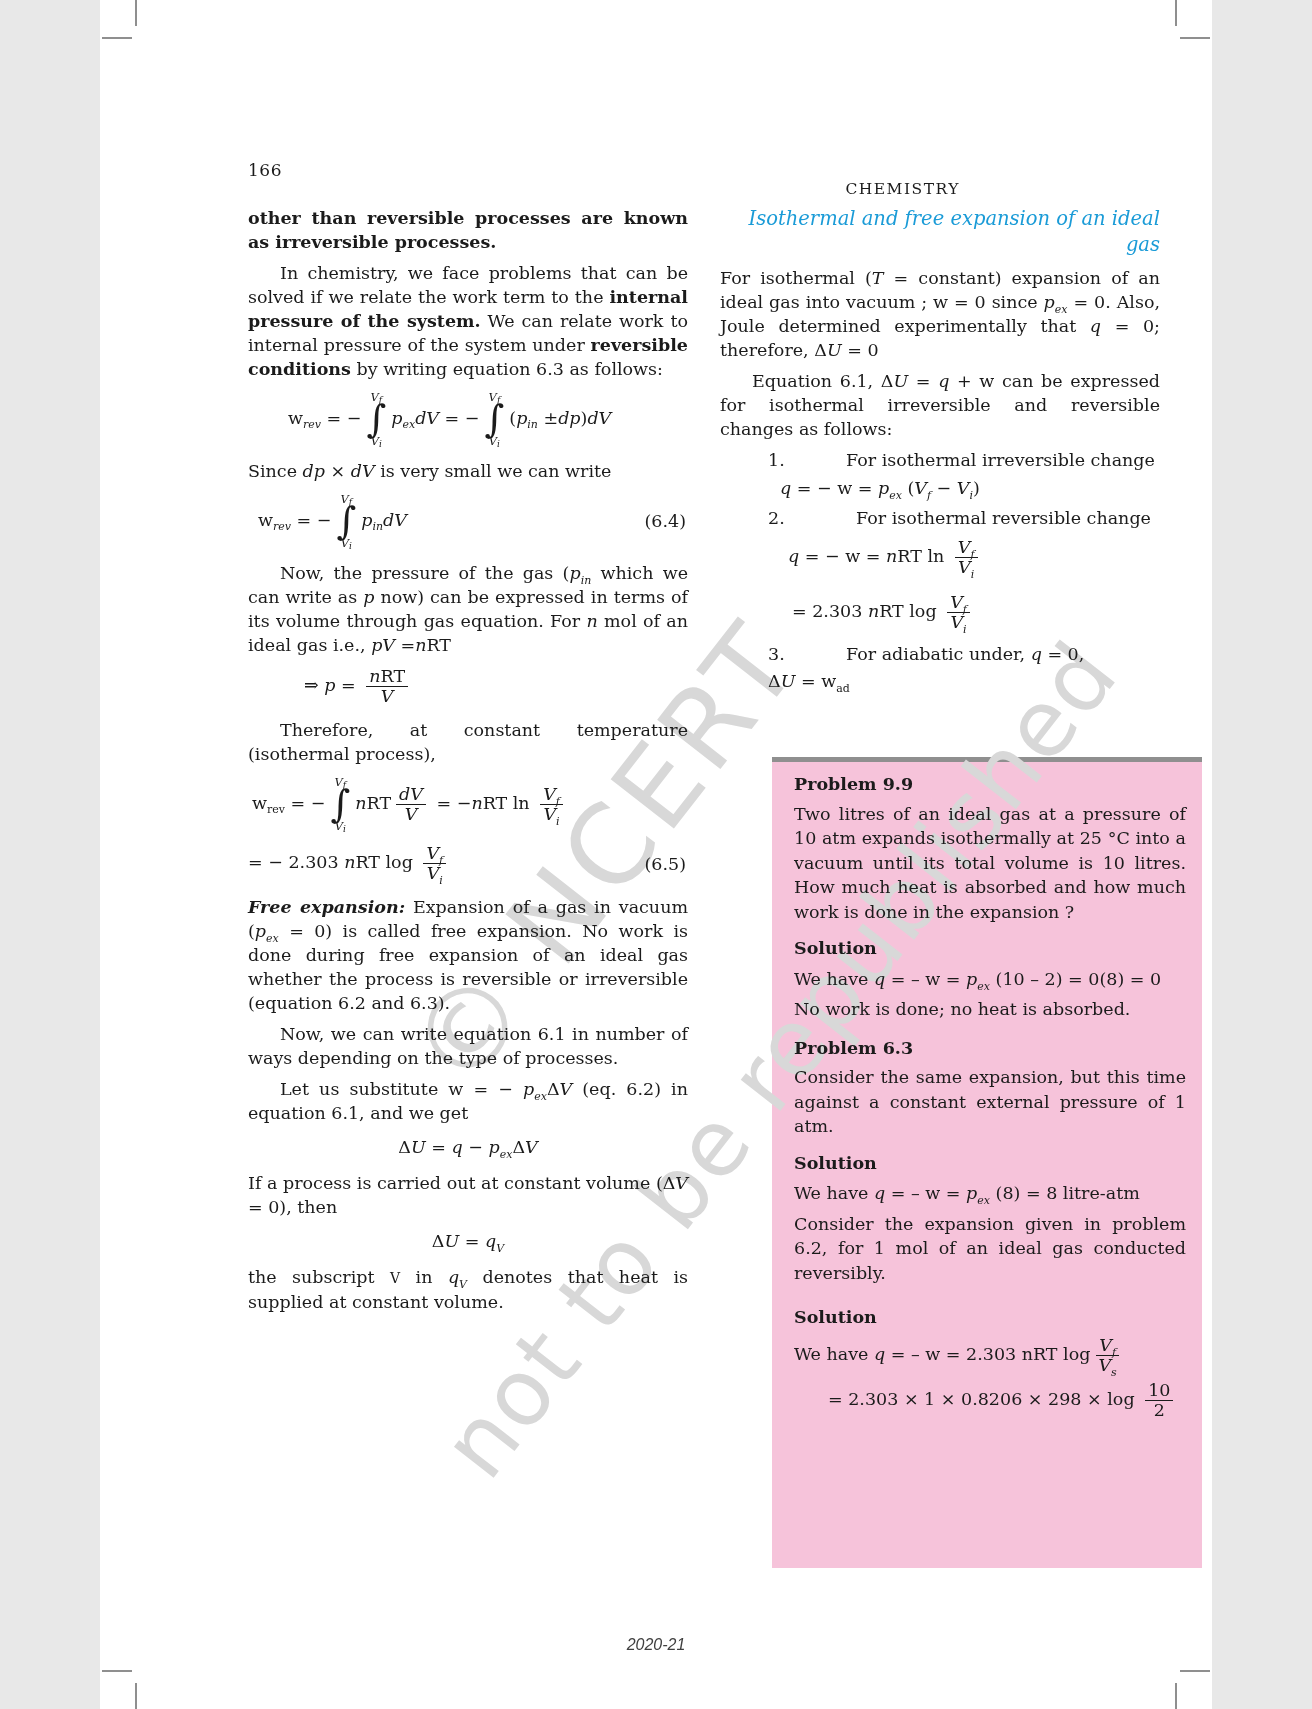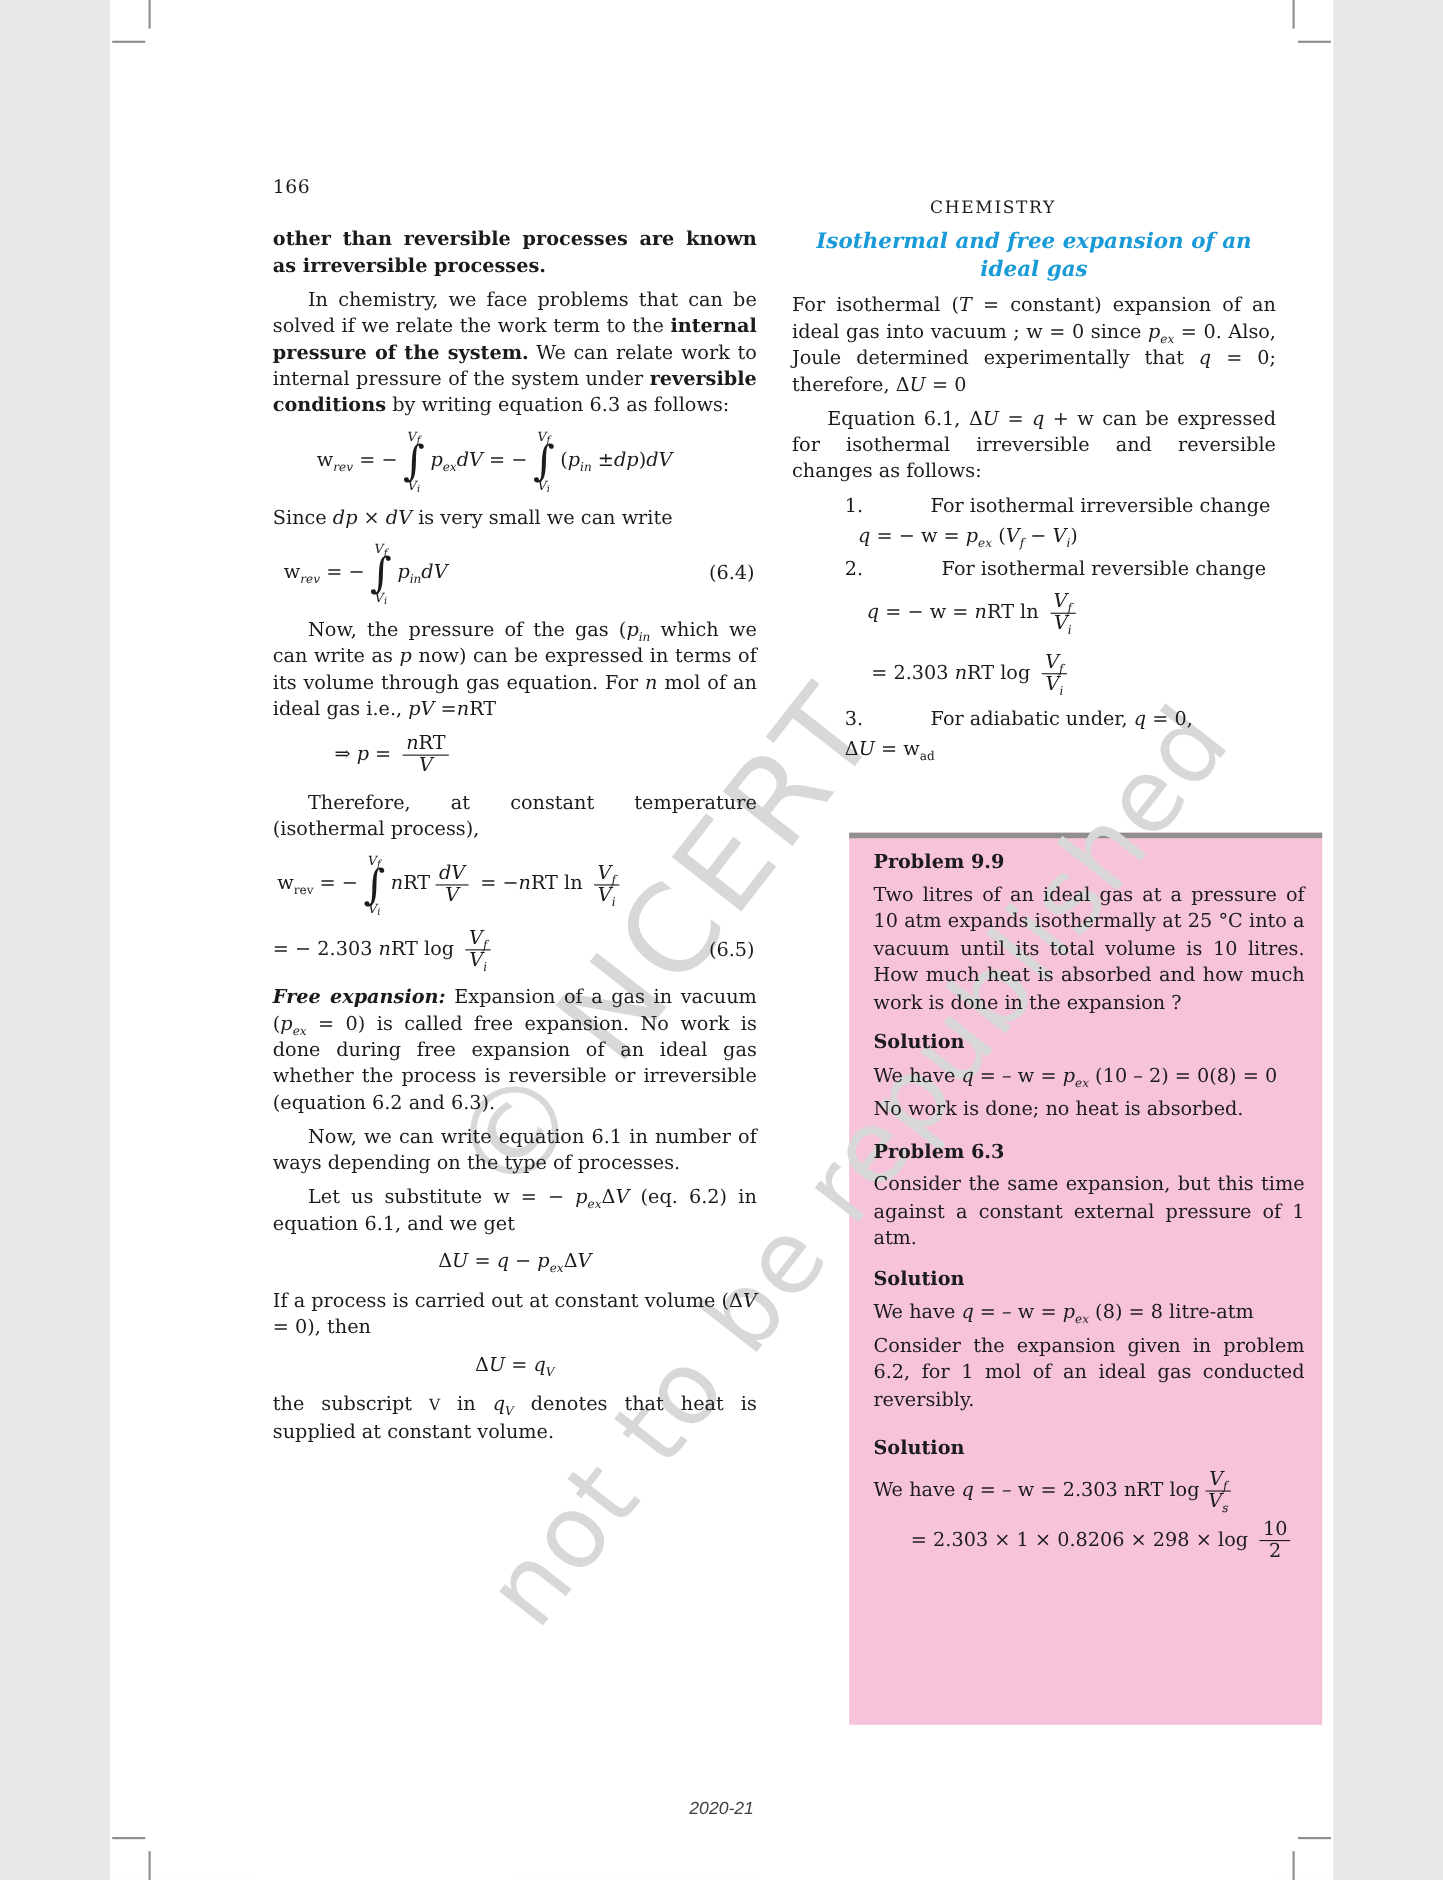--- a/index.html
+++ b/index.html
@@ -46,22 +46,22 @@
             margin:0 5px;vertical-align:middle;}
   .int-lim{font-size:11.5px;font-style:italic;line-height:12px;}
   .int-lim sub{font-size:9px;vertical-align:-2px;}
   .int-sign{font-size:38px;line-height:32px;font-style:normal;}
   .frac{display:inline-flex;flex-direction:column;align-items:center;
         margin:0 5px;vertical-align:middle;line-height:19px;text-align:center;}
   .frac .fnum{border-bottom:1.4px solid #1b1b1b;padding:0 3px;}
   .frac .fden{padding:0 3px;}
 
   
-  .blue-head{color:#1a9bd7;font-weight:bold;font-style:italic;font-size:19.5px;
-             line-height:26px;margin:0 0 8px 0;text-align:center;}
+  .blue-head{color:#1a9bd7;font-weight:normal;font-style:italic;font-size:19.5px;
+             line-height:26px;margin:0 0 8px 0;text-align:right;}
   .item{display:flex;margin:3px 0 3px 0;text-align:left;}
   .item .no{flex:0 0 78px;padding-left:48px;box-sizing:content-box;}
   .item .lbl{flex:1;}
   .item-eq{margin-left:60px;}
 
   
   .box-bg{position:absolute;left:672px;top:757px;width:430px;height:811px;
           background:#f6c3da;border-top:5px solid #8f8f8f;box-sizing:border-box;z-index:0;}
   .box-content{position:absolute;left:694px;top:770px;width:392px;z-index:2;
                font-size:17.5px;line-height:24.5px;text-align:justify;}

